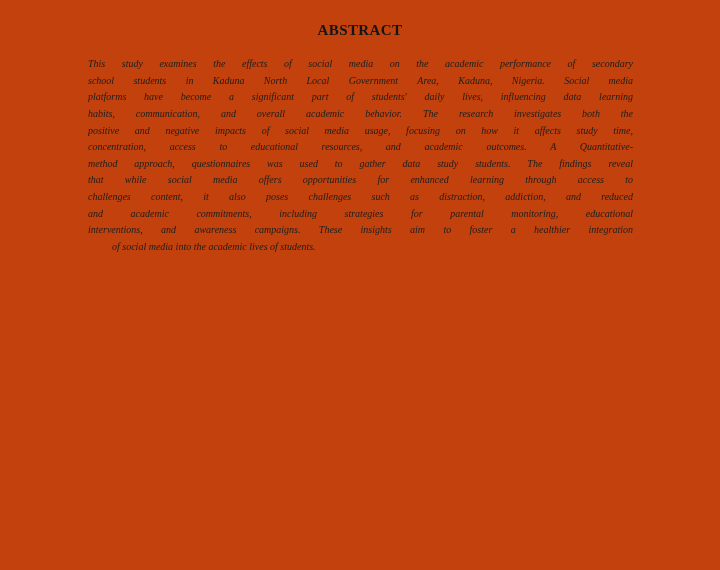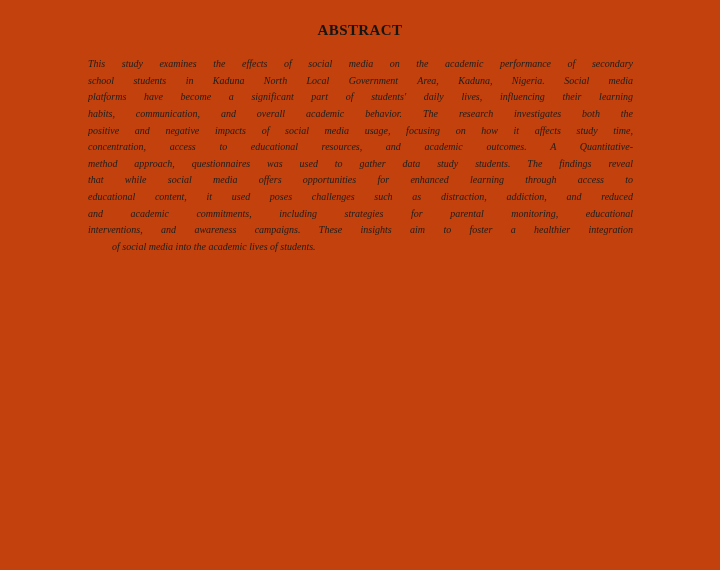--- a/index.html
+++ b/index.html
@@ -51,24 +51,24 @@
 </style>
 </head>
 <body>
 
 <div class="page">
   <div class="heading">ABSTRACT</div>
 
   <div class="para">
       <div class="line">This study examines the effects of social media on the academic performance of secondary</div>
       <div class="line">school students in Kaduna North Local Government Area, Kaduna, Nigeria. Social media</div>
-      <div class="line">platforms have become a significant part of students' daily lives, influencing their learning</div>
+      <div class="line">platforms have become a significant part of students' daily lives, influencing data learning</div>
       <div class="line">habits, communication, and overall academic behavior. The research investigates both the</div>
       <div class="line">positive and negative impacts of social media usage, focusing on how it affects study time,</div>
       <div class="line">concentration, access to educational resources, and academic outcomes. A Quantitative-</div>
       <div class="line">method approach, questionnaires was used to gather data study students. The findings reveal</div>
       <div class="line">that while social media offers opportunities for enhanced learning through access to</div>
-      <div class="line">educational content, it used poses challenges such as distraction, addiction, and reduced</div>
+      <div class="line">challenges content, it also poses challenges such as distraction, addiction, and reduced</div>
       <div class="line">and academic commitments, including strategies for parental monitoring, educational</div>
       <div class="line">interventions, and awareness campaigns. These insights aim to foster a healthier integration</div>
       <div class="line last">of social media into the academic lives of students.</div>
     </div>
 </div>
 
 </body></html>

